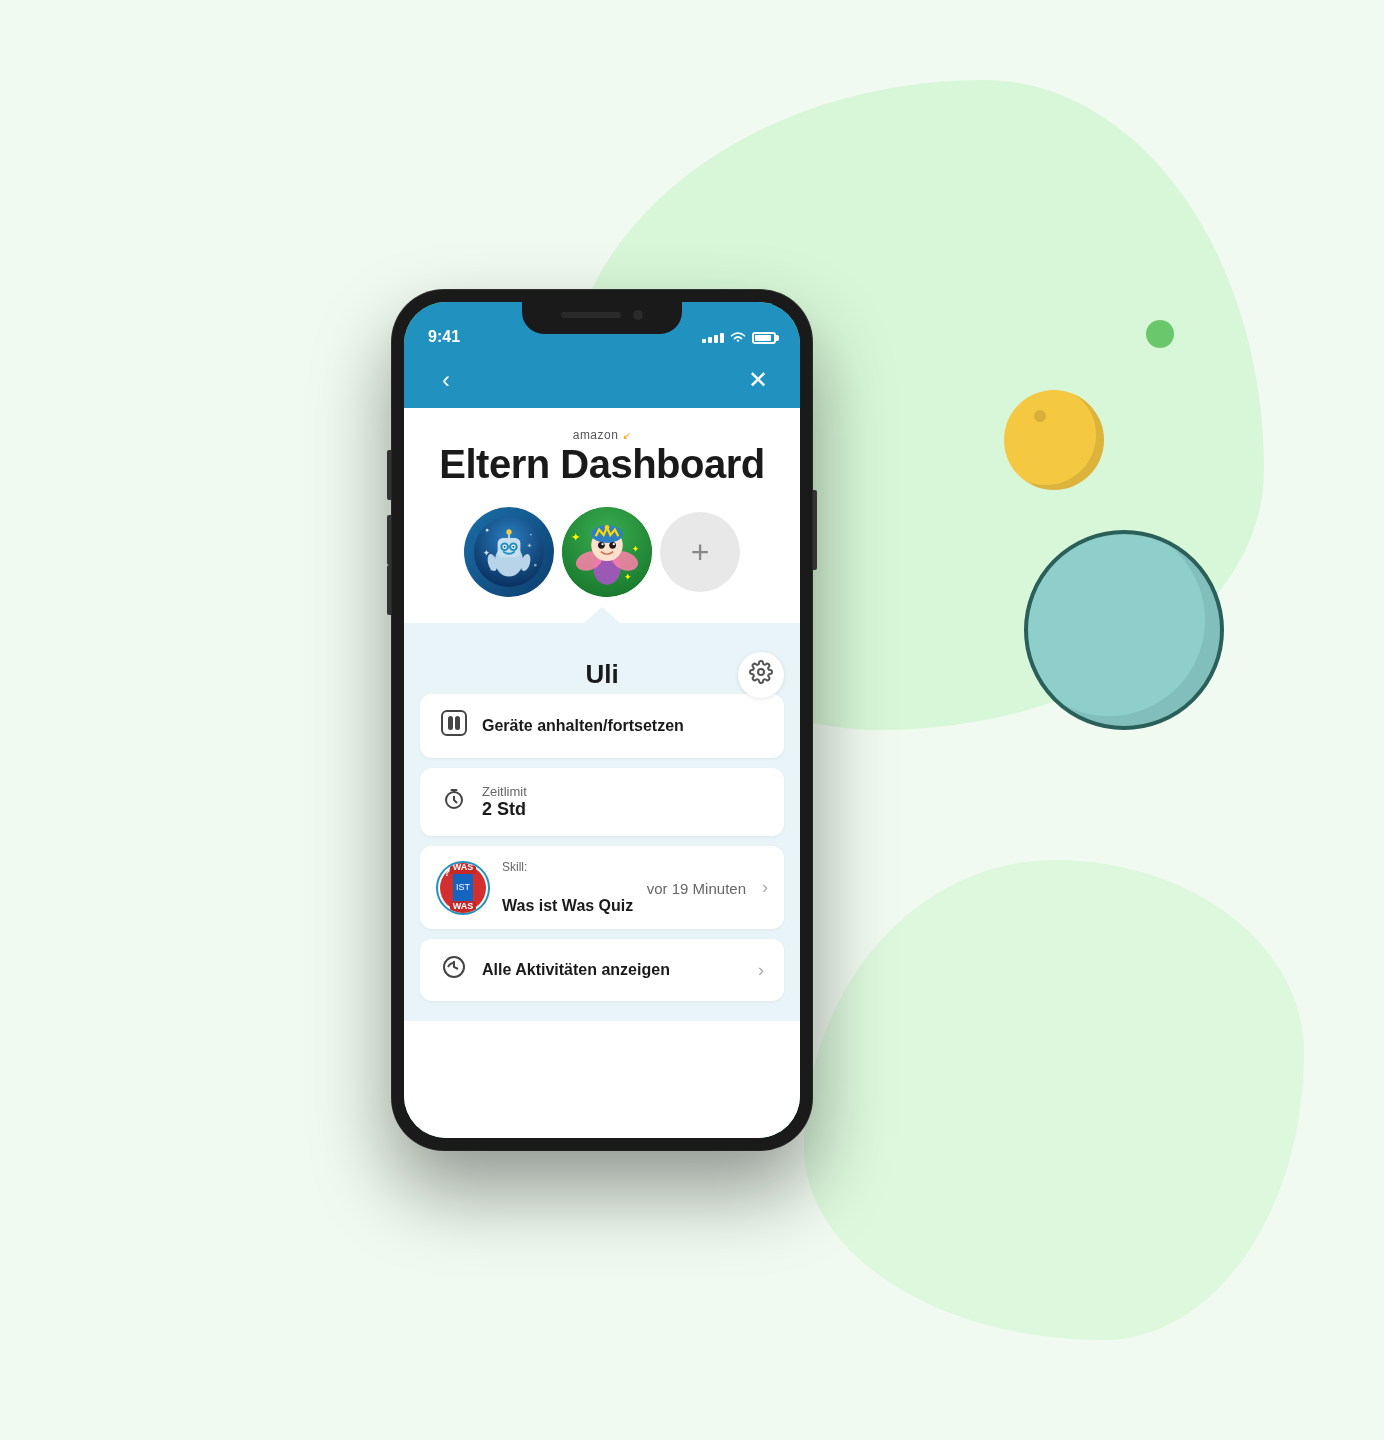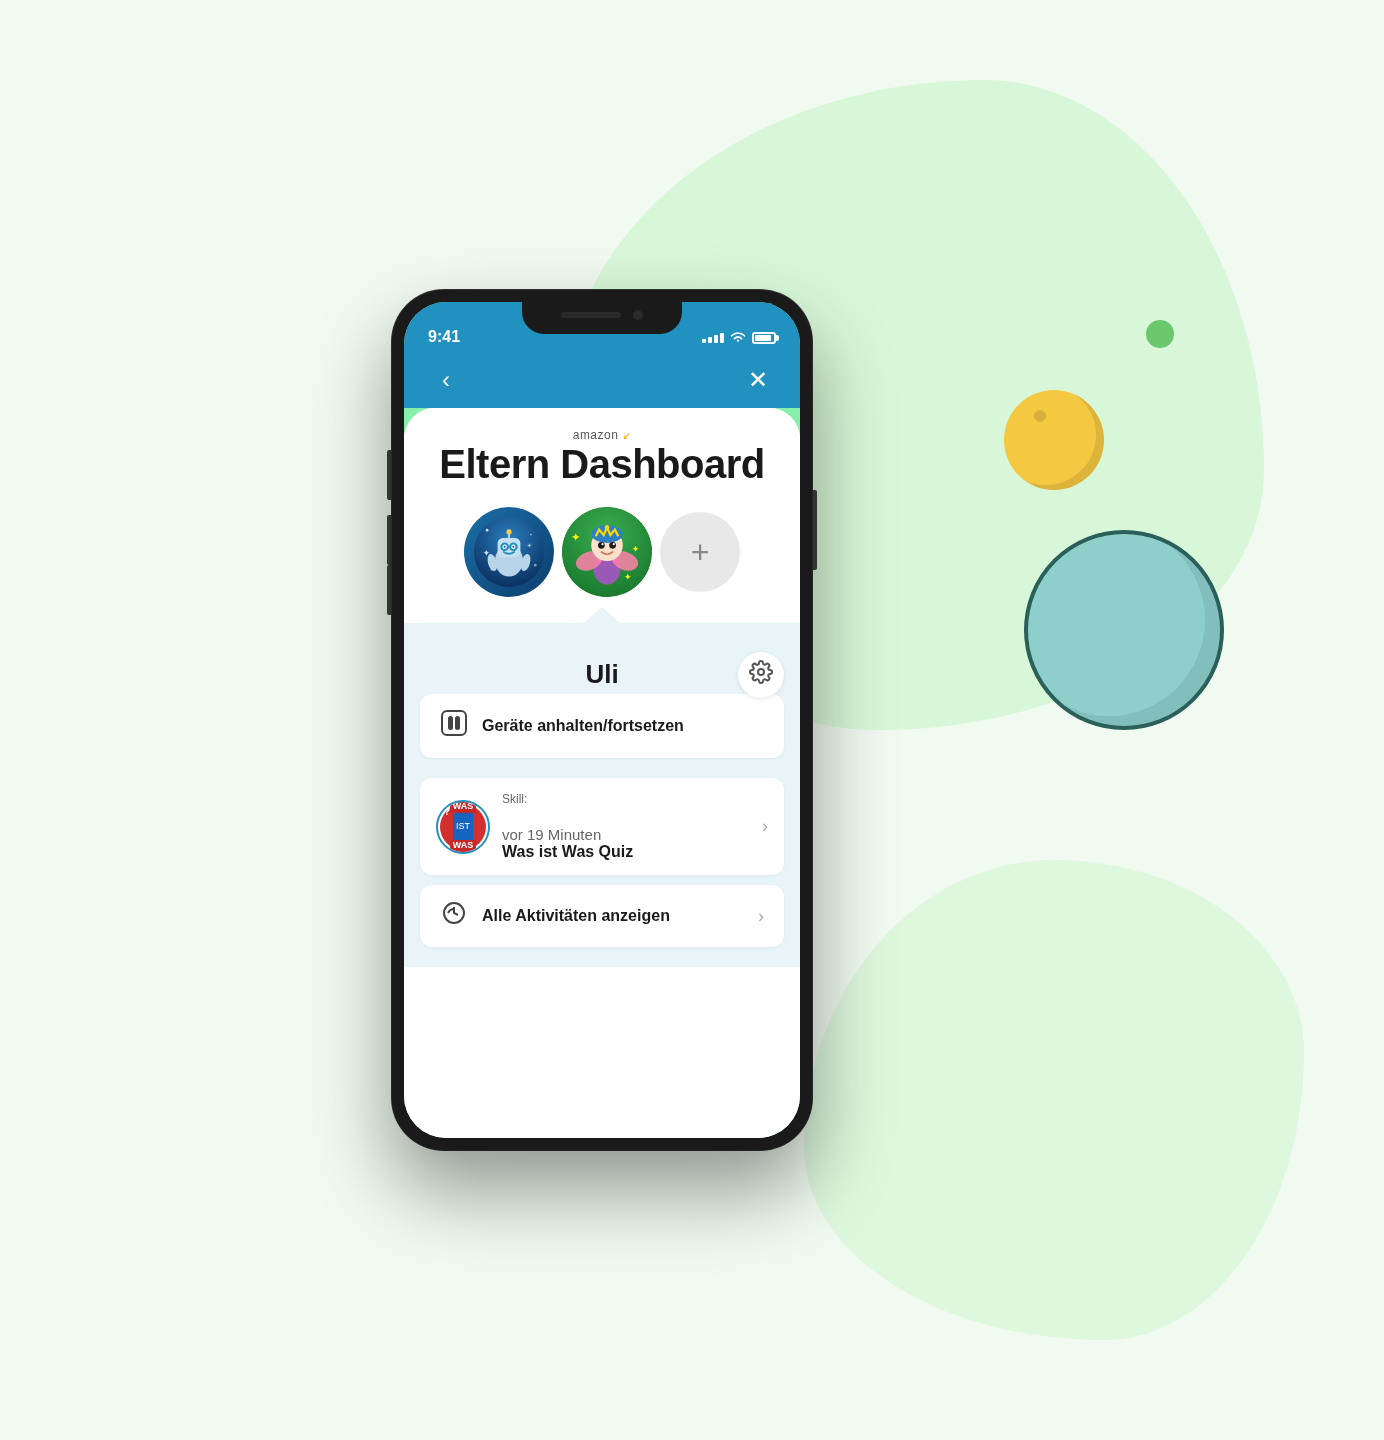--- a/index.html
+++ b/index.html
@@ -503,21 +503,20 @@
     }
 
     .skill-info {
       flex: 1;
     }
 
     .skill-title-row {
       display: flex;
       justify-content: space-between;
       align-items: flex-start;
-      flex-direction: column;
     }
 
     .skill-type {
       font-size: 12px;
       color: #666;
     }
 
     .skill-name {
       font-size: 16px;
       font-weight: 700;
@@ -553,21 +552,20 @@
       margin-left: auto;
       color: #aaa;
       font-size: 18px;
     }
 
     
     .screen-inner {
       background: white;
       height: calc(100% - 106px);
       overflow-y: auto;
-      border-radius: 31px;
     }
   </style>
 </head>
 <body>
 
 <div class="bg-blob bg-blob-1"></div>
 <div class="bg-blob bg-blob-2"></div>
 <div class="planet-yellow"></div>
 <div class="planet-teal"></div>
 <div class="planet-small-green"></div>
@@ -722,20 +720,34 @@
               <svg width="26" height="26" viewBox="0 0 26 26" fill="none" stroke="#444" stroke-width="2">
                 <rect x="1" y="1" width="24" height="24" rx="5" stroke="#444" stroke-width="2"></rect>
                 <rect x="8" y="7" width="3" height="12" rx="1.5" fill="#444"></rect>
                 <rect x="15" y="7" width="3" height="12" rx="1.5" fill="#444"></rect>
               </svg>
             </span>
             <span class="action-label">Geräte anhalten/fortsetzen</span>
           </div>
 
           <div class="two-col">
+            <div class="action-btn">
+              <span class="action-icon">
+                <svg width="24" height="24" viewBox="0 0 24 24" fill="none" stroke="#444" stroke-width="2">
+                  <circle cx="12" cy="13" r="8"></circle>
+                  <path d="M12 9v4l3 3"></path>
+                  <path d="M9.5 3h5" stroke-linecap="round"></path>
+                  <path d="M12 3v2"></path>
+                </svg>
+              </span>
+              <div class="action-col-text">
+                <span class="action-col-label">Zeitlimit</span>
+                <span class="action-col-value">2 Std</span>
+              </div>
+            </div>
           </div>
 
           <div class="skill-btn">
             <div class="skill-logo">
               <div class="skill-logo-inner">
                 <span class="skill-question">?</span>
                 <span class="skill-text-was" style="font-size:9px;font-weight:900;color:white;background:#c62828;padding:0 3px;line-height:1.3;">WAS</span>
                 <span class="skill-text-ist" style="font-size:9px;font-weight:400;color:white;background:#1565c0;padding:8px 3px;line-height:1.3;">IST</span>
                 <span class="skill-text-was2" style="font-size:9px;font-weight:900;color:white;background:#c62828;padding:0 3px;line-height:1.3;">WAS</span>
               </div>

